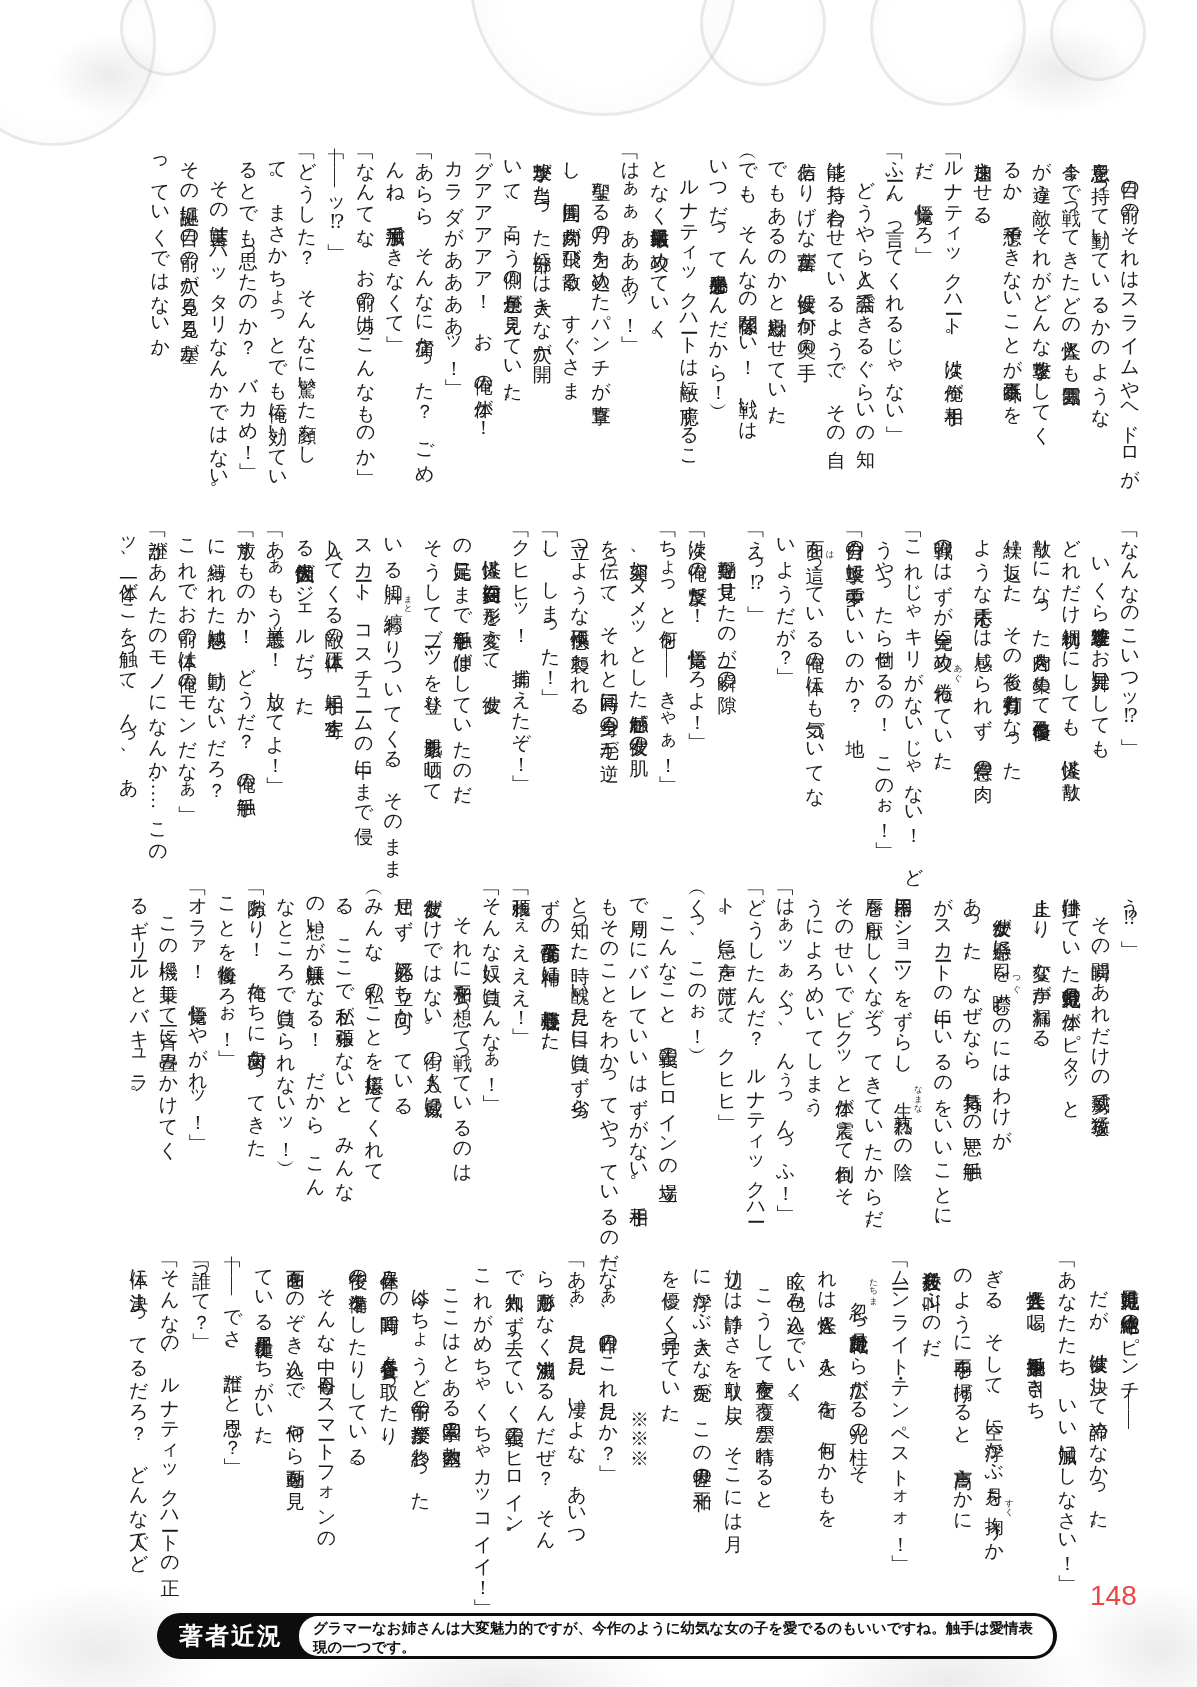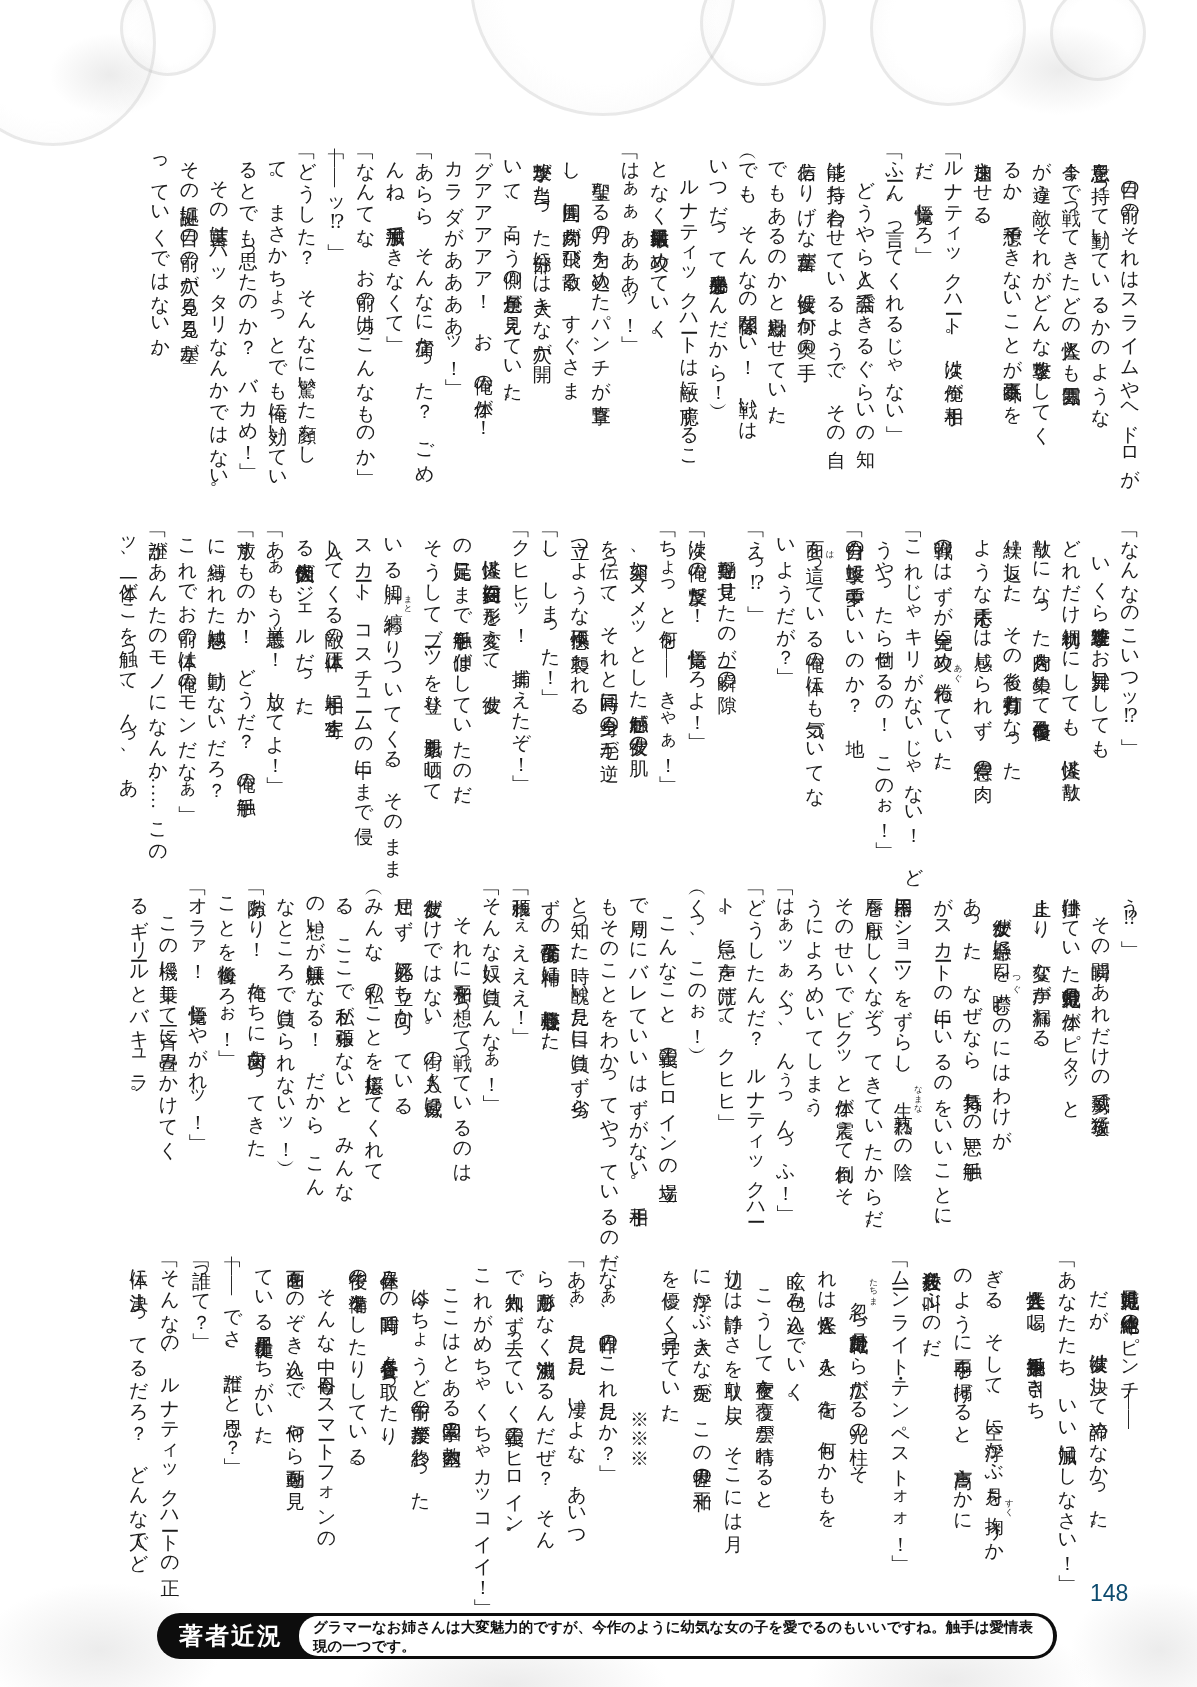--- a/index.html
+++ b/index.html
@@ -40,35 +40,35 @@
   }
   .band4 p{margin-left:12.3px;}
   .band p.sep{padding-top:142px;}
   ruby rt{font-size:8.5px;letter-spacing:0;}
 
   
   .pagenum{
     position:absolute;
     left:1090px;top:1580px;
     font-family:"Liberation Sans","DejaVu Sans",sans-serif;
-    font-size:23px;
-    color:#0c4a6e;
+    font-size:28px;
+    color:#ef4444;
     text-align:right;
   }
 
   
   .footer{
     position:absolute;
     left:157px;top:1613px;
     width:900px;height:46px;
     background:#0d0d0d;
     border-radius:23px;
     display:flex;
     align-items:stretch;
-    font-family:Liberation Mono, monospace;
+    font-family:Liberation Serif, serif;
   }
   .footer-label{
     flex:0 0 auto;
     display:flex;align-items:center;
     padding:0 16px 0 22px;
     color:#ffffff;
     font-size:24px;
     font-weight:bold;
     letter-spacing:2px;
   }

